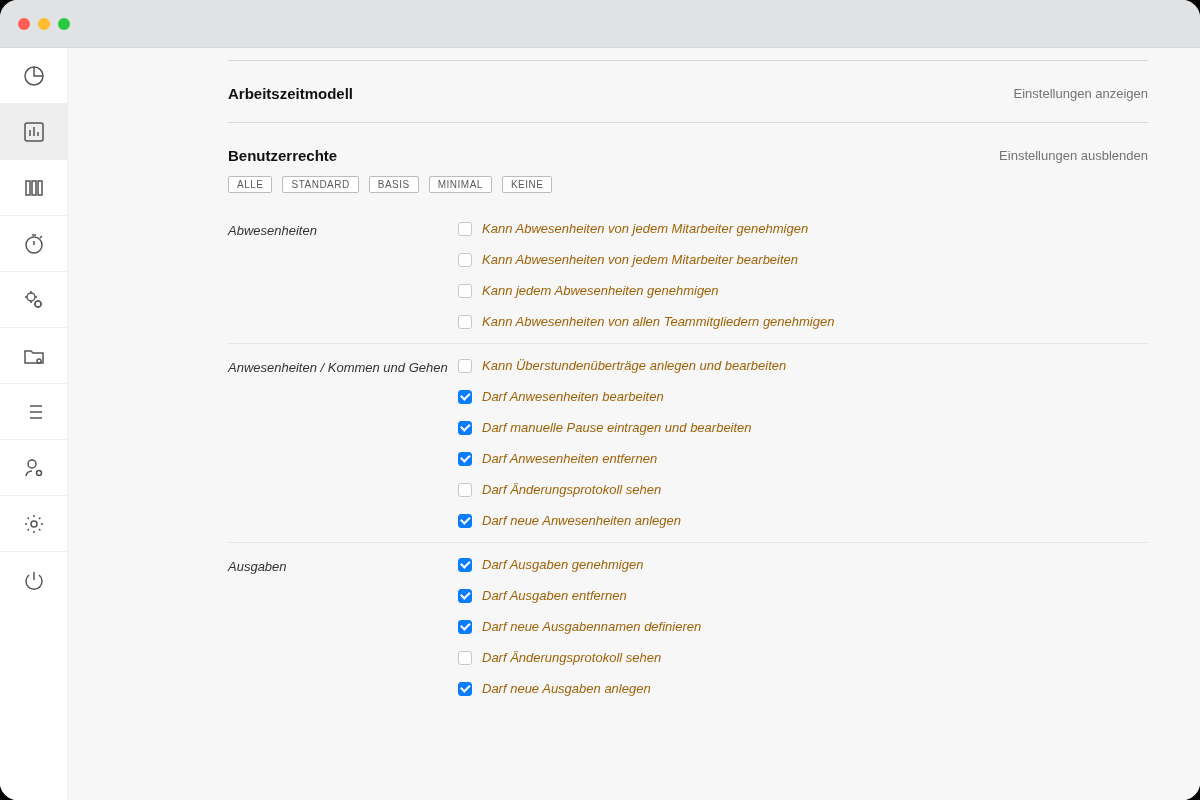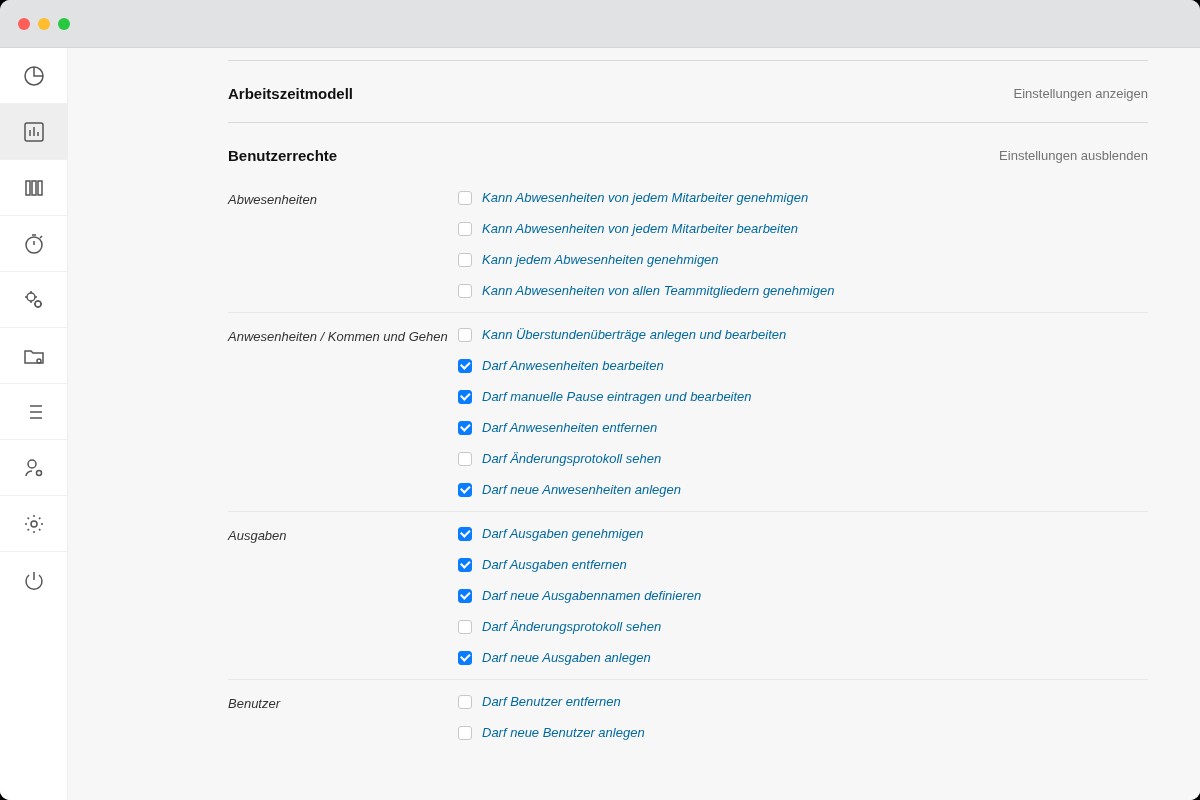--- a/index.html
+++ b/index.html
@@ -8,21 +8,21 @@
     font-family: -apple-system, BlinkMacSystemFont, "Helvetica Neue", Arial, sans-serif;
     background: #000;
     display: flex;
     align-items: center;
     justify-content: center;
   }
   .window {
     width: 1200px;
     height: 800px;
     background: #fff;
-    border-radius: 10px;
+    border-radius: 18px;
     overflow: hidden;
     display: flex;
     flex-direction: column;
     box-shadow: 0 10px 40px rgba(0,0,0,0.4);
   }
   .titlebar {
     height: 48px;
     background: #e1e2e3;
     display: flex;
     align-items: center;
@@ -133,21 +133,21 @@
     flex-direction: column;
     gap: 16px;
   }
   .perm-row {
     display: flex;
     align-items: center;
     gap: 10px;
   }
   .perm-label {
     font-size: 13px;
-    color: #0369a1;
+    color: #a16207;
   }
   .cbx {
     width: 14px;
     height: 14px;
     border-radius: 3px;
     border: 1px solid #c7c7c7;
     background: #fff;
     flex-shrink: 0;
     display: flex;
     align-items: center;
@@ -254,20 +254,27 @@
           <div class="section-title">Arbeitszeitmodell</div>
           <div class="section-link">Einstellungen anzeigen</div>
         </div>
       </div>
 
       <div class="section" style="border-bottom:none;">
         <div class="section-header" style="padding-bottom:12px;">
           <div class="section-title">Benutzerrechte</div>
           <div class="section-link">Einstellungen ausblenden</div>
         </div>
+        <div class="presets" id="presets">
+            <button class="preset-btn">ALLE</button>
+            <button class="preset-btn">STANDARD</button>
+            <button class="preset-btn">BASIS</button>
+            <button class="preset-btn">MINIMAL</button>
+            <button class="preset-btn">KEINE</button>
+          </div>
         <div id="groups">
             <div class="group">
               <div class="group-label">Abwesenheiten</div>
               <div class="group-items">
                 <div class="perm-row">
                   <div class="cbx"></div>
                   <div class="perm-label">Kann Abwesenheiten von jedem Mitarbeiter genehmigen</div>
                 </div>
                 <div class="perm-row">
                   <div class="cbx"></div>
@@ -330,31 +337,18 @@
                 <div class="perm-row">
                   <div class="cbx"></div>
                   <div class="perm-label">Darf Änderungsprotokoll sehen</div>
                 </div>
                 <div class="perm-row">
                   <div class="cbx checked"></div>
                   <div class="perm-label">Darf neue Ausgaben anlegen</div>
                 </div>
               </div>
             </div>
-            <div class="group">
-              <div class="group-label">Benutzer</div>
-              <div class="group-items">
-                <div class="perm-row">
-                  <div class="cbx"></div>
-                  <div class="perm-label">Darf Benutzer entfernen</div>
-                </div>
-                <div class="perm-row">
-                  <div class="cbx"></div>
-                  <div class="perm-label">Darf neue Benutzer anlegen</div>
-                </div>
-              </div>
-            </div>
           </div>
       </div>
 
     </div>
   </div>
 </div>
 
 </body></html>

